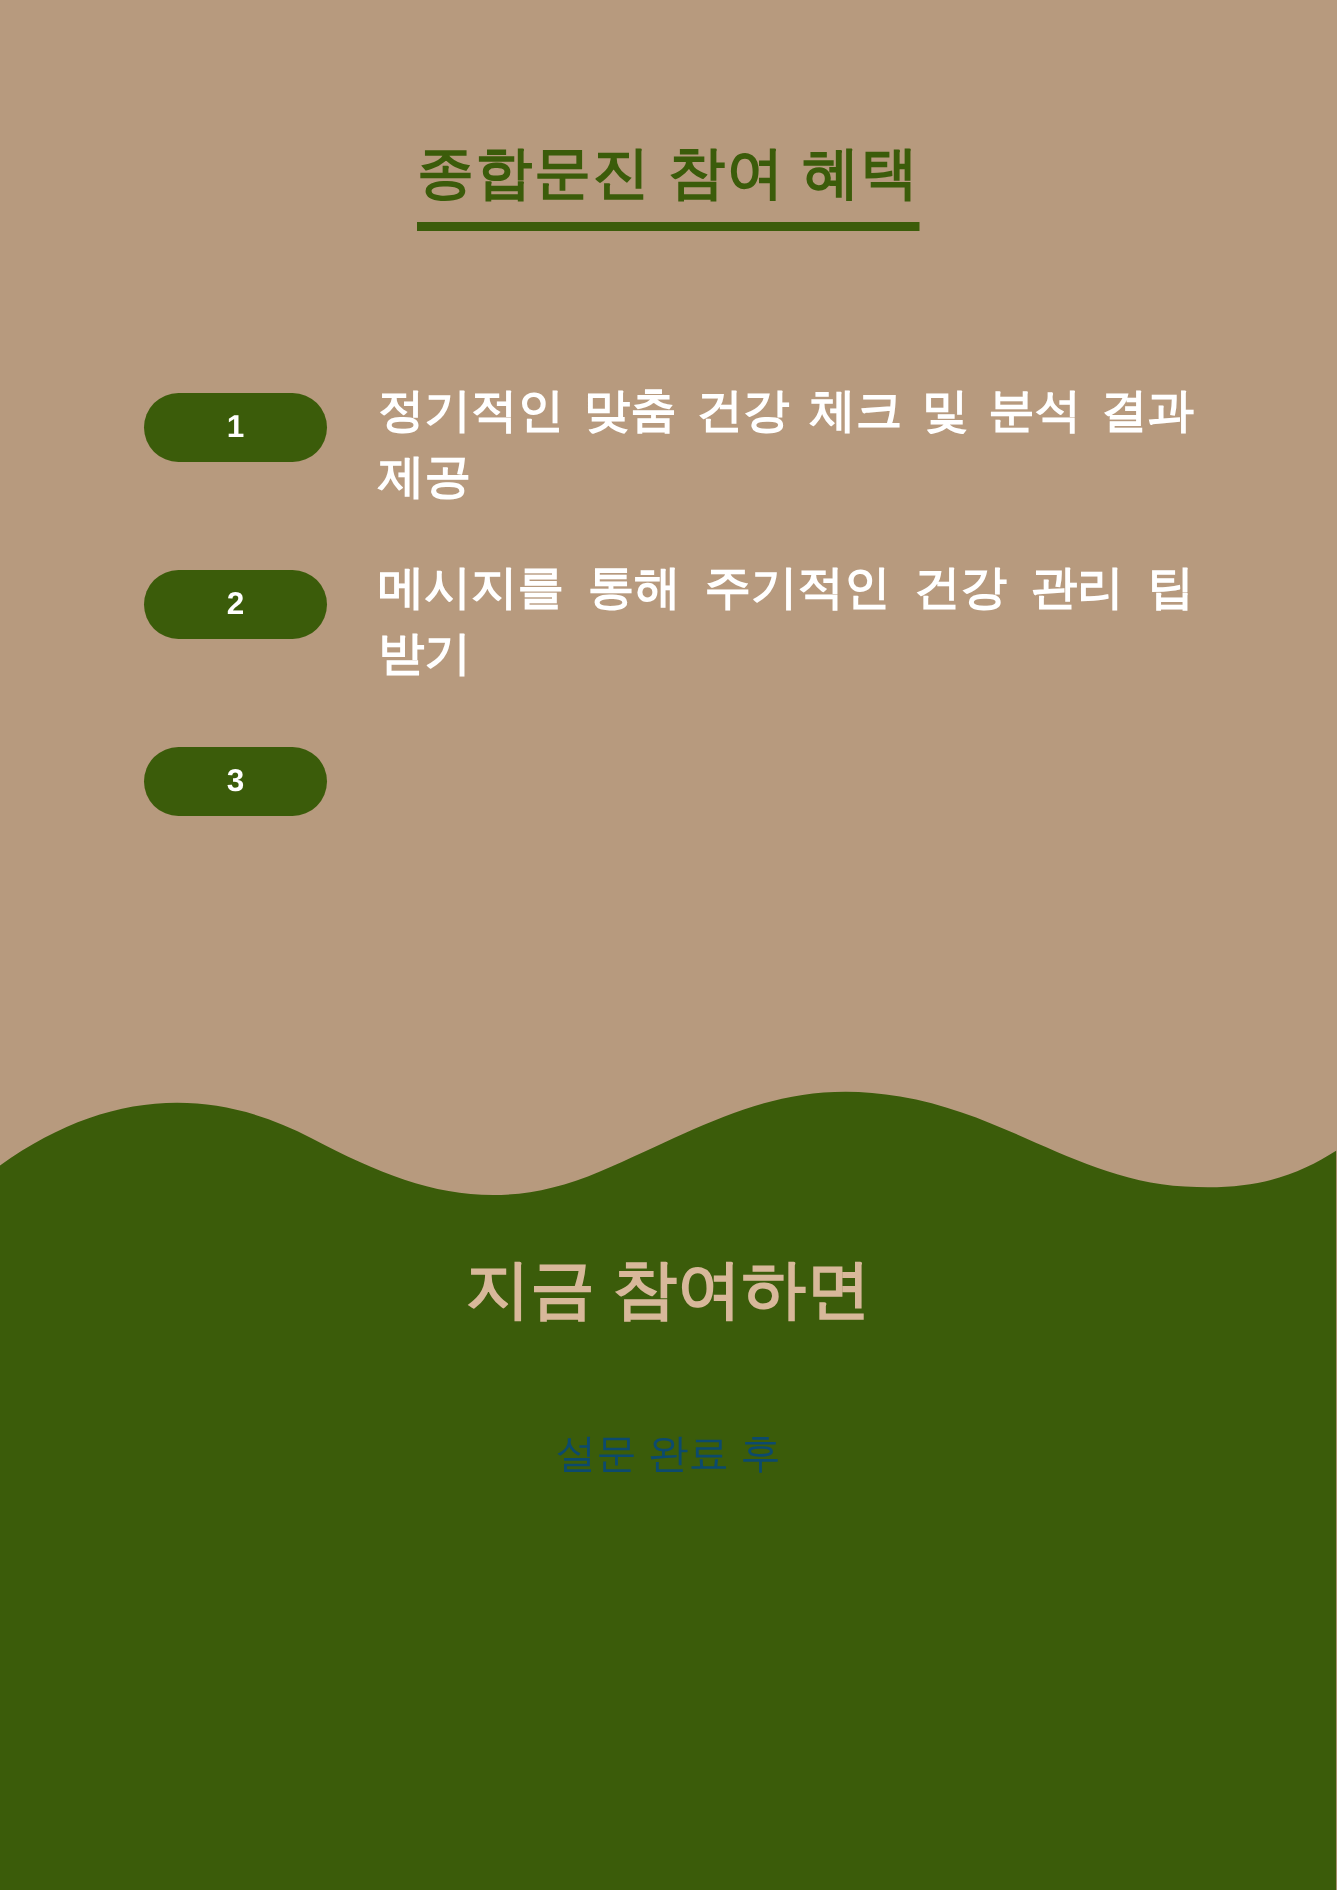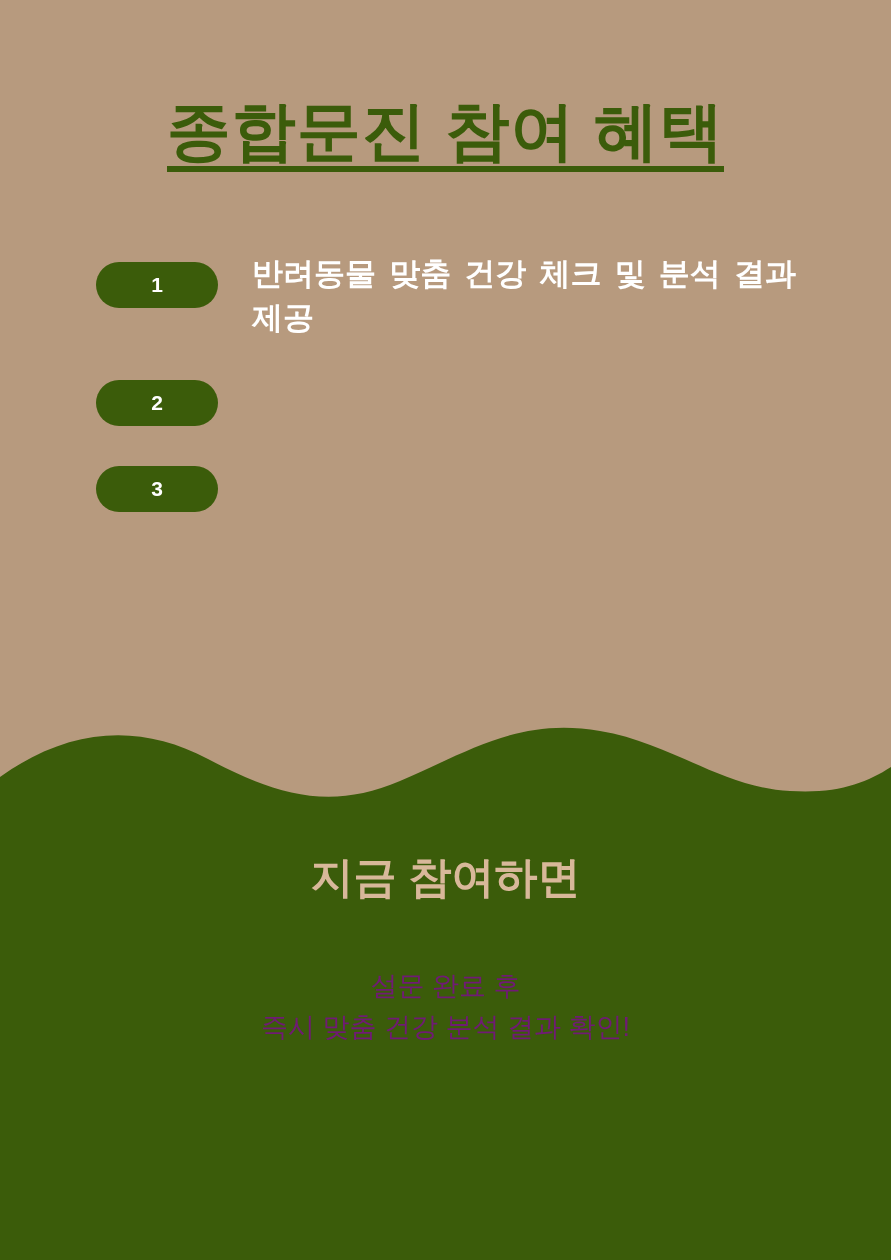--- a/index.html
+++ b/index.html
@@ -24,26 +24,26 @@
   
   .title-wrap {
     position: absolute;
     top: 96px;
     left: 0;
     width: 891px;
     text-align: center;
   }
   .title {
     display: inline-block;
-    font-size: 64px;
+    font-size: 38px;
     font-weight: bold;
     color: #3b5c0a;
     letter-spacing: 1px;
     border-bottom: 6px solid #3b5c0a;
-    padding-bottom: 0;
+    padding-bottom: 10px;
     line-height: 1.1;
   }
 
   
   .benefits {
     position: absolute;
     top: 252px;
     left: 96px;
     width: 700px;
   }
@@ -95,74 +95,74 @@
 
   .bottom-content {
     position: absolute;
     left: 0;
     bottom: 0;
     width: 891px;
     height: 470px;
     text-align: center;
   }
   .cta {
-    margin-top: 55px;
+    margin-top: 38px;
     font-size: 43px;
     font-weight: bold;
     color: #d8b89a;
     line-height: 1.5;
   }
   .cta .line {
     display: block;
   }
   .sub {
     margin-top: 56px;
     font-size: 27px;
-    color: #701a75;
+    color: #0c4a6e;
     line-height: 1.55;
   }
   .sub .line {
     display: block;
   }
 </style>
 </head>
 <body>
 
 <div class="poster">
 
   <div class="title-wrap">
     <div class="title">종합문진 참여 혜택</div>
   </div>
 
   <div class="benefits">
 
     <div class="benefit-row">
       <div class="badge">1</div>
-      <div class="benefit-text">반려동물 맞춤 건강 체크 및 분석 결과 제공</div>
+      <div class="benefit-text">정기적인 맞춤 건강 체크 및 분석 결과 제공</div>
     </div>
 
     <div class="benefit-row">
       <div class="badge">2</div>
+      <div class="benefit-text">메시지를 통해 주기적인 건강 관리 팁 받기</div>
     </div>
 
     <div class="benefit-row">
       <div class="badge">3</div>
     </div>
 
   </div>
 
   <div class="wave">
     <svg viewBox="0 0 891 545" preserveAspectRatio="none" xmlns="http://www.w3.org/2000/svg">
       <path d="M0,62 C70,12 140,8 208,44 C276,80 330,96 400,66 C470,36 520,2 600,16 C672,28 720,72 790,76 C838,79 866,68 891,52 L891,545 L0,545 Z" fill="#3b5c0a"></path>
     </svg>
   </div>
 
   <div class="bottom-content">
     <div class="cta">
       <span class="line">지금 참여하면</span>
     </div>
     <div class="sub">
       <span class="line">설문 완료 후</span>
-      <span class="line">즉시 맞춤 건강 분석 결과 확인!</span>
     </div>
   </div>
 
 </div>
 
 </body></html>

